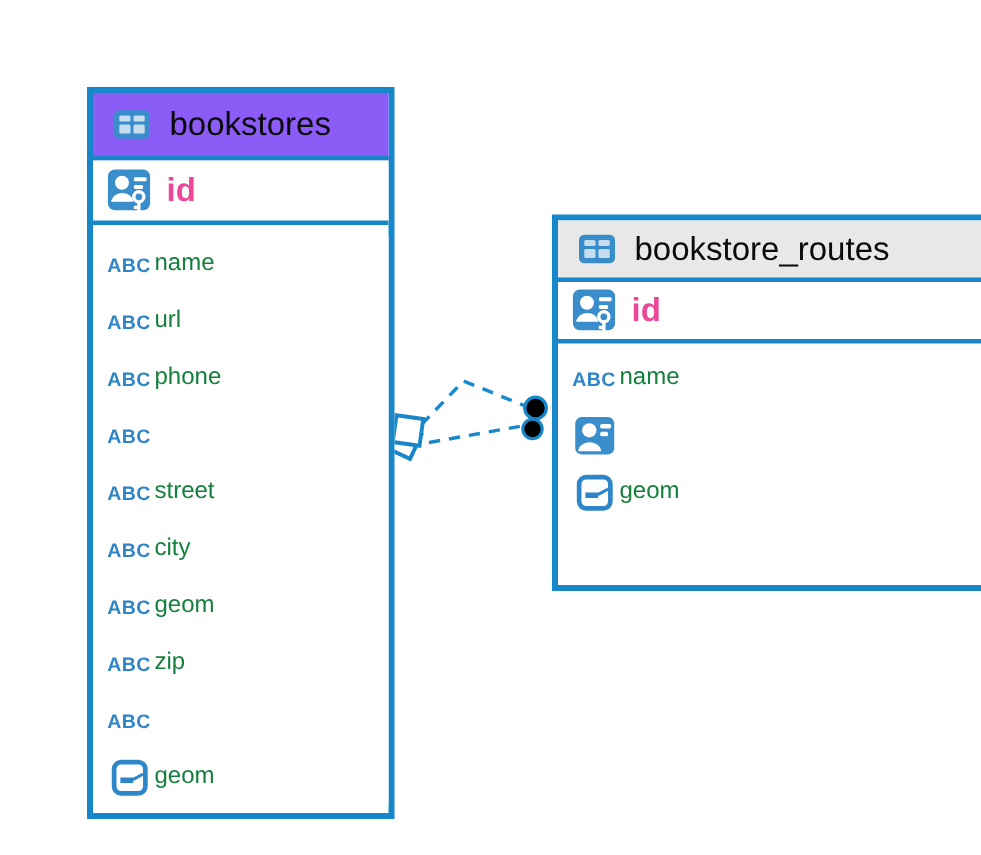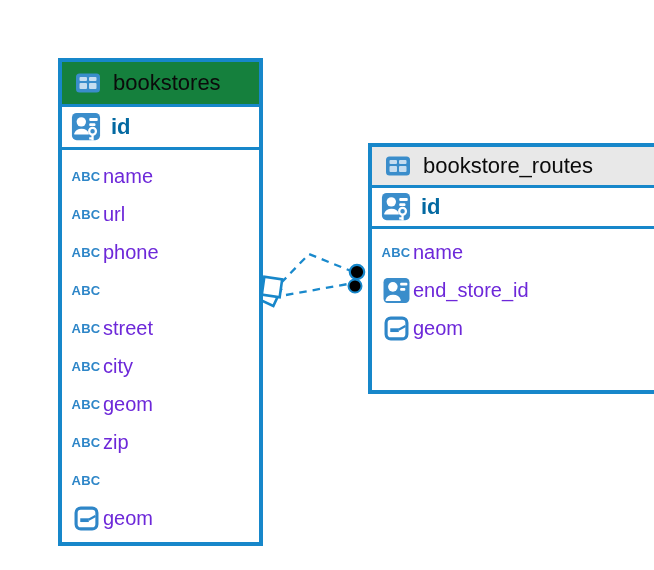--- a/index.html
+++ b/index.html
@@ -7,35 +7,35 @@
     position:relative;width:654px;height:570px;background:#ffffff;overflow:hidden;
     font-family:"Liberation Sans", sans-serif;color:#111;
   }
   .entity{
     position:absolute;background:#fff;border:4px solid #1787CA;box-sizing:border-box;
   }
   .ehdr{
     display:flex;align-items:center;gap:9px;padding:0 10px;
     border-bottom:3px solid #1787CA;box-sizing:border-box;
   }
-  .ehdr-bookstores{background:#15803d;height:45px;}
+  .ehdr-bookstores{background:#8b5cf6;height:45px;}
   .ehdr-routes{background:#E8E8E8;height:41px;}
   .etitle{font-size:22px;color:#0b0b0b;white-space:nowrap;}
   .pkrow{
     display:flex;align-items:center;gap:9px;padding:0 8px;
     border-bottom:3px solid #1787CA;box-sizing:border-box;background:#fff;
   }
   .pkrow-tall{height:43px;}
   .pkrow-short{height:41px;}
-  .pkname{font-size:22px;font-weight:700;color:#0369a1;}
+  .pkname{font-size:22px;font-weight:700;color:#ec4899;}
   .cols{padding-top:7px;}
   .crow{
     display:flex;align-items:center;gap:1px;height:38px;padding:0 8px;background:#fff;
   }
-  .cname{font-size:20px;color:#6d28d9;white-space:nowrap;}
+  .cname{font-size:16px;color:#15803d;white-space:nowrap;}
   .iconbox{
     width:32px;min-width:32px;display:flex;align-items:center;justify-content:center;
   }
   .abc{
     color:#2E86C8;font-weight:800;font-size:13px;letter-spacing:0.3px;
     font-family:"Liberation Sans", sans-serif;
   }
   #rel-overlay{position:absolute;left:0;top:0;pointer-events:none;}
   #defs-holder{position:absolute;width:0;height:0;overflow:hidden;}
 </style>
@@ -176,21 +176,20 @@
       <div class="crow">
         <span class="iconbox abc">ABC</span>
         <span class="cname">name</span>
       </div>
       <div class="crow">
         <span class="iconbox">
           <svg width="27" height="27">
               <use href="#sym-fk"></use>
             </svg>
         </span>
-        <span class="cname">end_store_id</span>
       </div>
       <div class="crow">
         <span class="iconbox">
           <svg width="25" height="25">
               <use href="#sym-geom"></use>
             </svg>
         </span>
         <span class="cname">geom</span>
       </div>
     </div>

